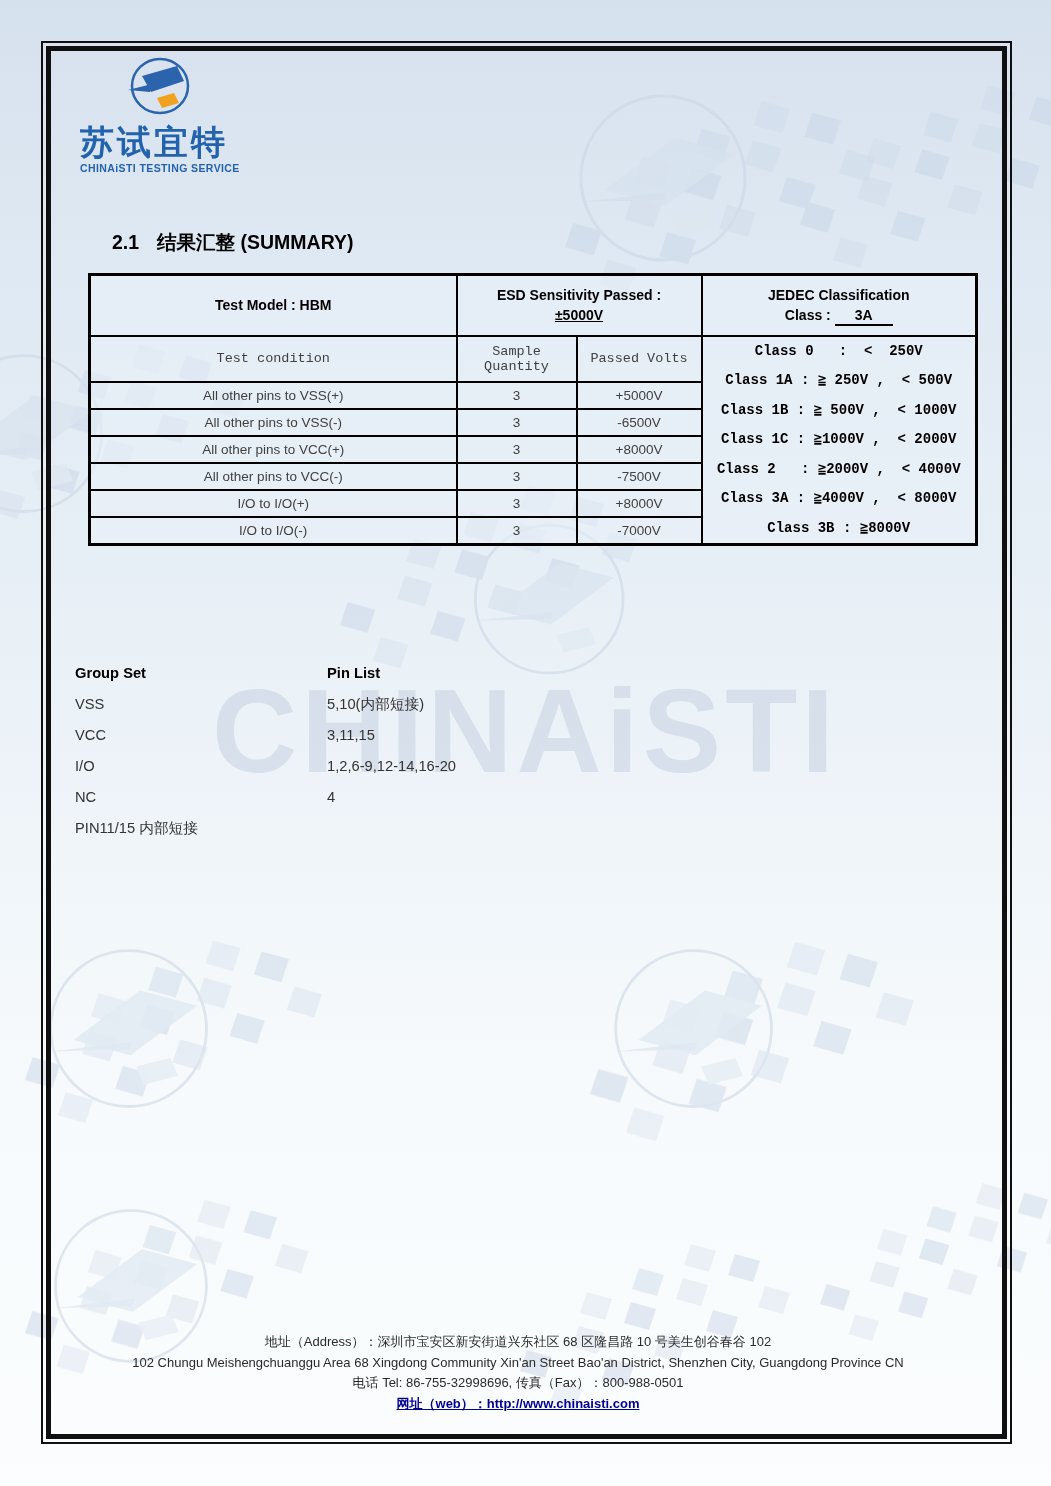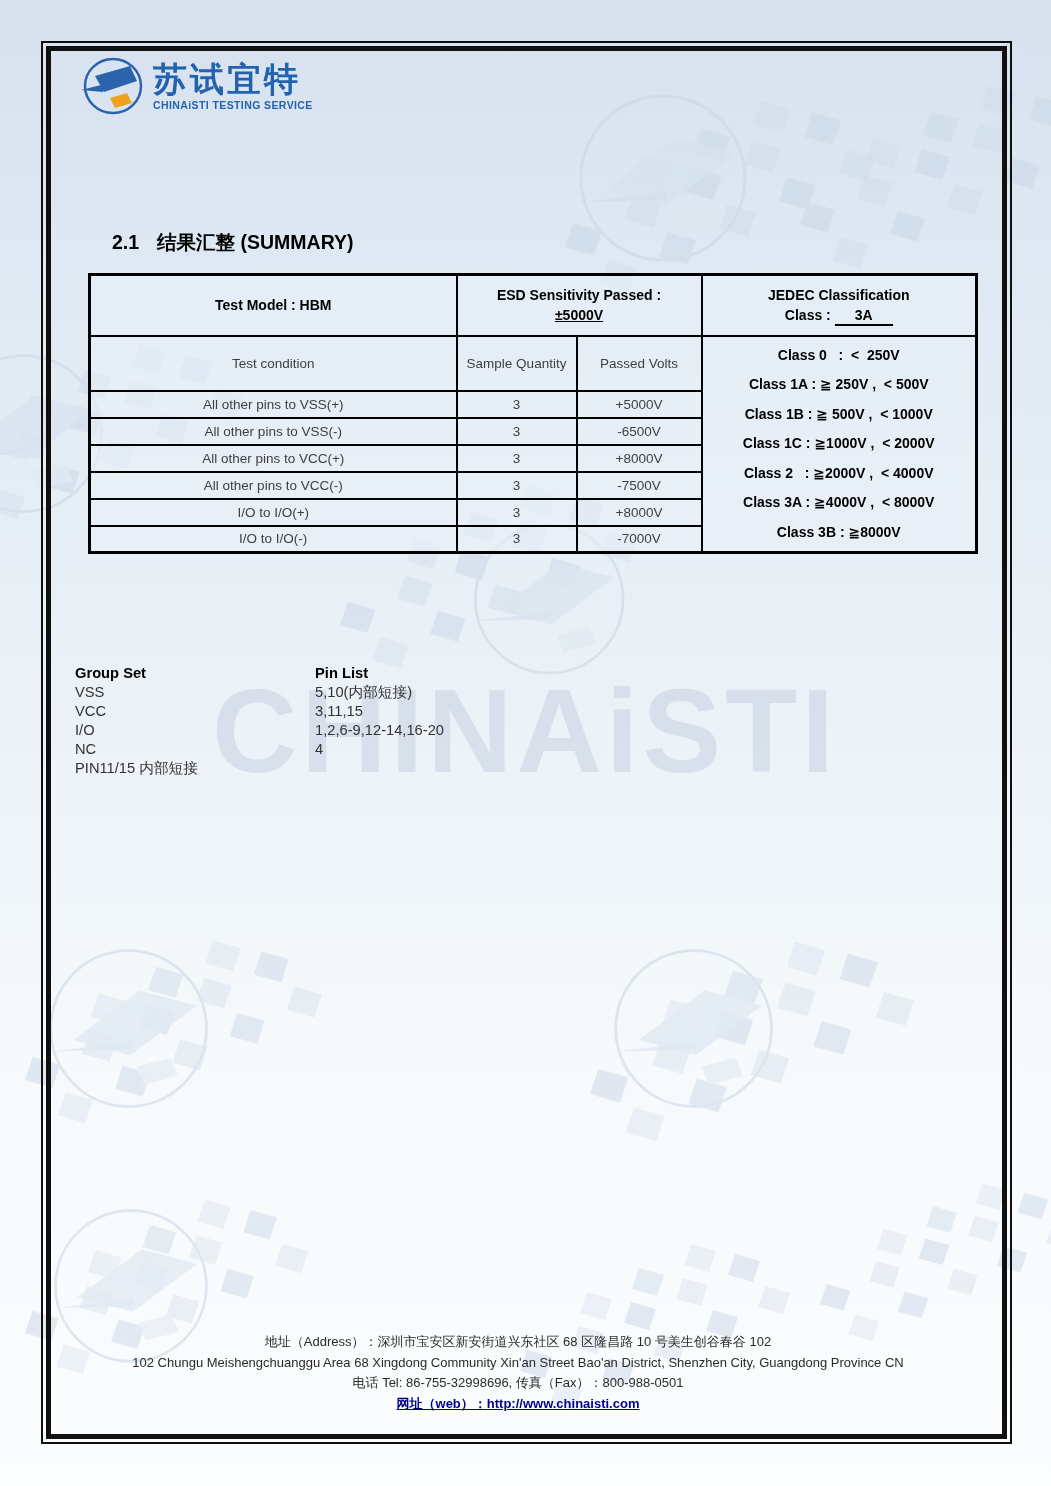--- a/index.html
+++ b/index.html
@@ -12,21 +12,21 @@
     width:1051px;height:1486px;
     overflow:hidden;
     background:linear-gradient(180deg,#d6e1ee 0%,#dfe9f3 18%,#eaf1f7 45%,#f6fafc 72%,#fbfdfe 100%);
   }
   .bg-svg{position:absolute;left:0;top:0;width:1051px;height:1486px;pointer-events:none;}
   .frame-outer{position:absolute;left:41px;top:41px;right:39px;bottom:42px;border:2px solid #101010;}
   .frame-inner{position:absolute;left:46px;top:46px;right:44px;bottom:47px;border:5px solid #101010;}
   .content{position:absolute;left:0;top:0;width:100%;height:100%;}
 
   
-  .logo{position:absolute;left:80px;top:55px;display:flex;align-items:center;gap:7px;}
+  .logo{position:absolute;left:80px;top:55px;display:flex;align-items:center;gap:7px;flex-direction:column;}
   .logo-cn{font-size:34px;font-weight:bold;color:#2363ae;letter-spacing:3px;line-height:36px;}
   .logo-en{font-size:10.5px;font-weight:bold;color:#2363ae;letter-spacing:.4px;margin-top:2px;white-space:nowrap;}
   .dept{position:absolute;left:295px;top:76px;font-size:19px;font-weight:bold;color:#000;white-space:nowrap;}
   .meta{position:absolute;left:767px;top:63px;font-size:13.5px;color:#1a1a1a;white-space:nowrap;}
   .meta-row{height:26px;line-height:26px;}
   .meta .lbl{display:inline-block;}
   .meta .plbl{display:inline-block;width:62px;}
   .meta .sep{display:inline-block;margin-right:12px;}
   .meta .pn{display:inline-block;margin-right:10px;}
 
@@ -37,33 +37,33 @@
   .title21 .num{margin-right:18px;}
 
   
   table.summary{
     position:absolute;left:88px;top:273px;width:887px;
     border-collapse:collapse;table-layout:fixed;
     border:3px solid #000;
     background:rgba(233,240,248,.55);
   }
   table.summary td{border:2px solid #000;text-align:center;vertical-align:middle;padding:0;}
-  tr.h1{height:61px;} tr.h2{height:55px;} tr.body-row{height:27px;}
+  tr.h1{height:61px;} tr.h2{height:46px;font-family:Liberation Mono, monospace;} tr.body-row{height:27px;}
   .hd{font-size:14px;font-weight:bold;color:#000;line-height:20px;}
   .cell{font-size:13.5px;color:#404040;}
   .u{text-decoration:underline;}
   td.jedec{
     text-align:left;vertical-align:top;padding:9px 4px 0 9px;
   }
   .jedec-line{font-size:14px;font-weight:bold;color:#000;line-height:29.5px;white-space:pre;}
   .class-val{display:inline-block;min-width:58px;text-align:center;border-bottom:2px solid #000;line-height:17px;}
 
   
   .groups{position:absolute;left:75px;top:664px;font-size:14.7px;color:#333;line-height:19px;}
-  .groups .grid{display:grid;grid-template-columns:240px auto;}
+  .groups .grid{display:grid;grid-template-columns:240px auto;gap:12px;}
   .groups .head{font-weight:bold;color:#000;}
   .groups div{white-space:nowrap;}
 
   
   .footer{position:absolute;left:55px;right:70px;top:1332px;text-align:center;font-size:13px;color:#2a2a2a;}
   .footer .f-line{line-height:20.5px;white-space:nowrap;}
   .weblink{color:#00008f;font-weight:bold;text-decoration:underline;cursor:pointer;}
 </style>
 </head>
 <body>

